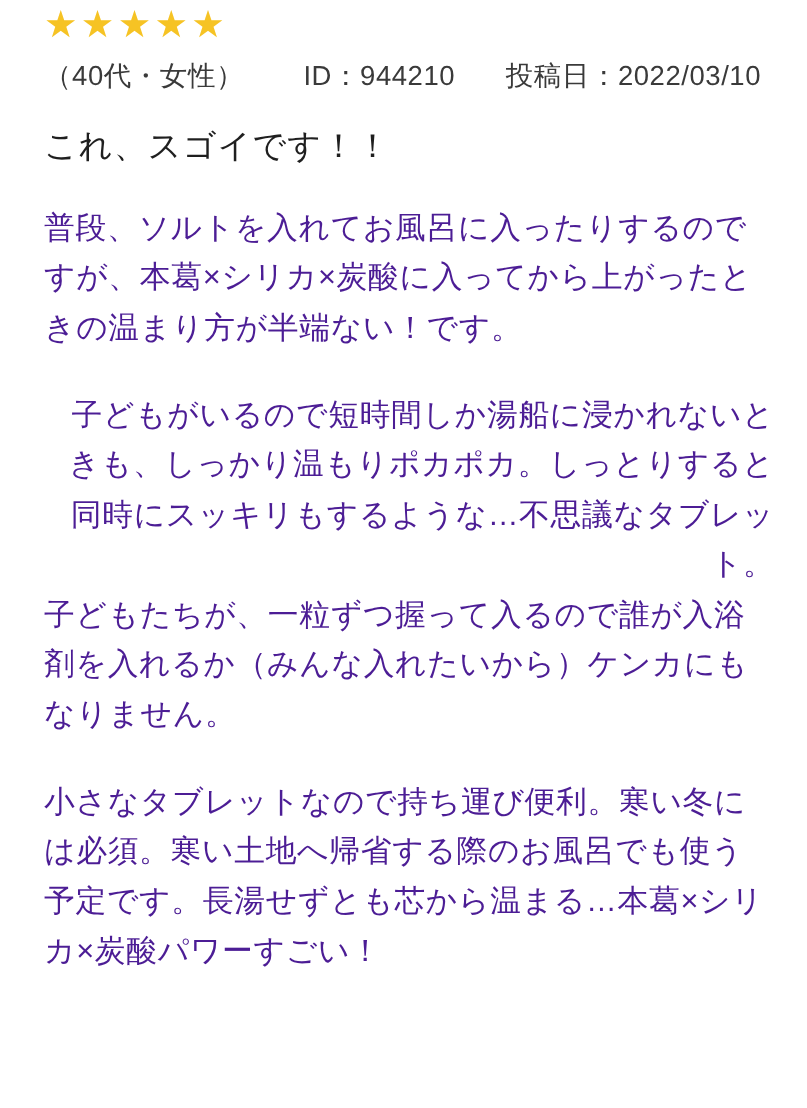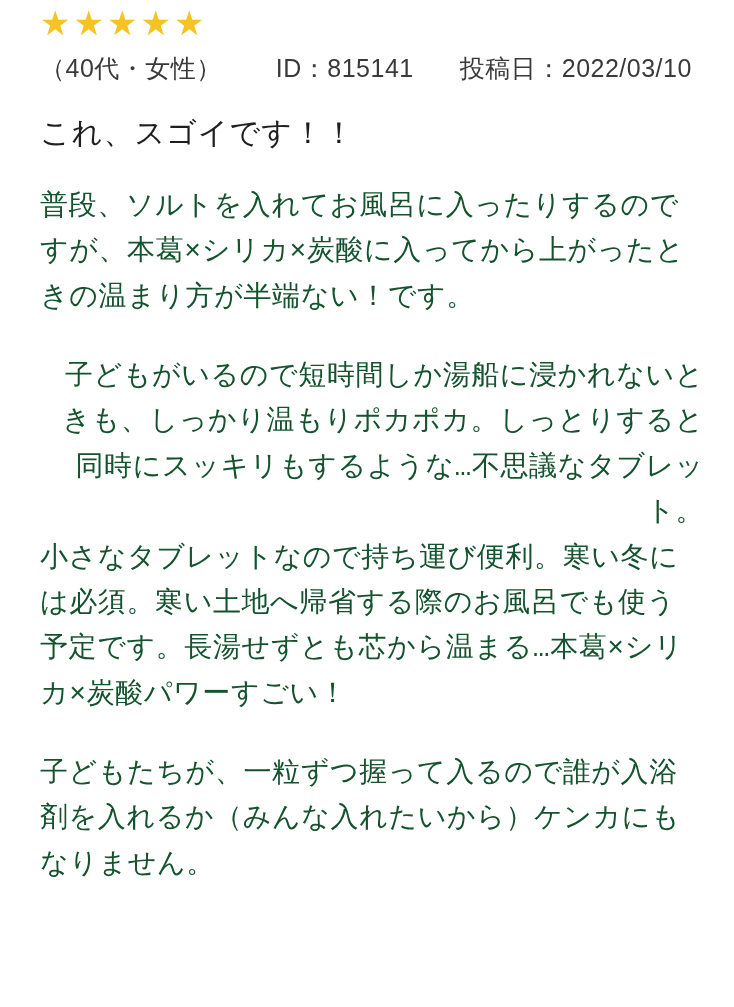--- a/index.html
+++ b/index.html
@@ -47,47 +47,46 @@
     font-weight: normal;
     letter-spacing: 1px;
     margin: 0 0 30px 0;
     color: #1f1f1f;
   }
   .body p {
     font-size: 28px;
     line-height: 1.62;
     letter-spacing: 0.6px;
     margin: 0 0 34px 0;
-    color: #14532d;
-    font-family: Liberation Mono, monospace;
+    color: #4c1d95;
   }
   .body p:last-child { margin-bottom: 0; }
   .body p.tight { margin-bottom: 0; text-align: right; }
 </style>
 </head>
 <body>
 
 <div class="review">
 
   <div class="stars">
     <span class="star">★</span>
     <span class="star">★</span>
     <span class="star">★</span>
     <span class="star">★</span>
     <span class="star">★</span>
   </div>
 
   <div class="meta">
     <span class="demo">（40代・女性）</span>
-    <span class="rid">ID：815141</span>
+    <span class="rid">ID：944210</span>
     <span class="date">投稿日：2022/03/10</span>
   </div>
 
   <h2 class="title">これ、スゴイです！！</h2>
 
   <div class="body">
     <p>普段、ソルトを入れてお風呂に入ったりするのですが、本葛×シリカ×炭酸に入ってから上がったときの温まり方が半端ない！です。</p>
     <p class="tight">子どもがいるので短時間しか湯船に浸かれないときも、しっかり温もりポカポカ。しっとりすると同時にスッキリもするような…不思議なタブレット。</p>
+    <p>子どもたちが、一粒ずつ握って入るので誰が入浴剤を入れるか（みんな入れたいから）ケンカにもなりません。</p>
     <p>小さなタブレットなので持ち運び便利。寒い冬には必須。寒い土地へ帰省する際のお風呂でも使う予定です。長湯せずとも芯から温まる…本葛×シリカ×炭酸パワーすごい！</p>
-    <p>子どもたちが、一粒ずつ握って入るので誰が入浴剤を入れるか（みんな入れたいから）ケンカにもなりません。</p>
   </div>
 
 </div>
 
 </body></html>

